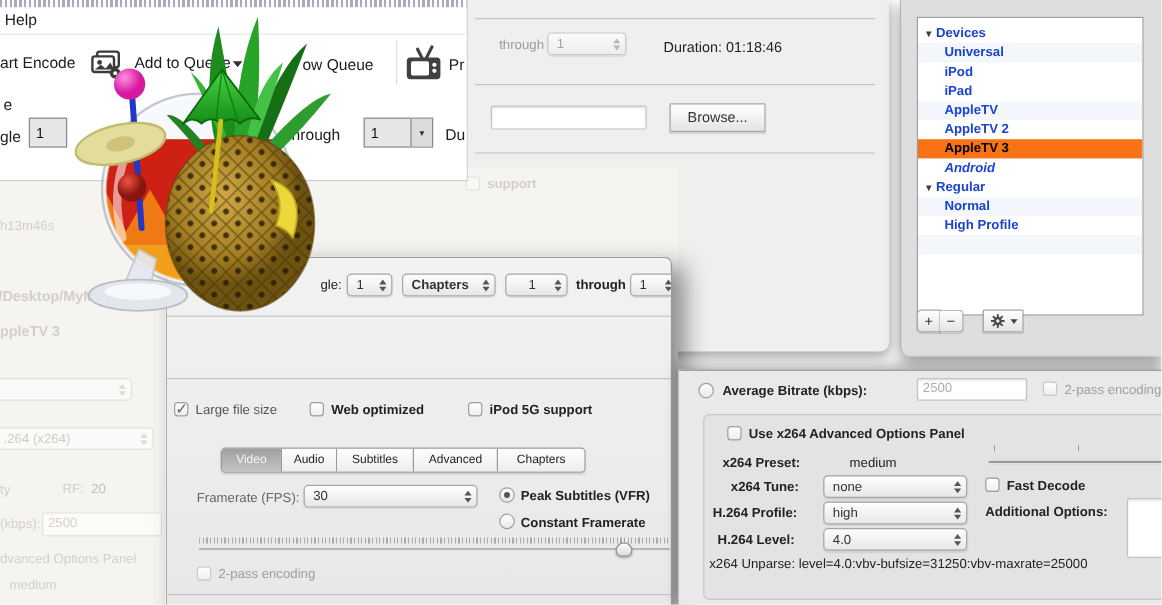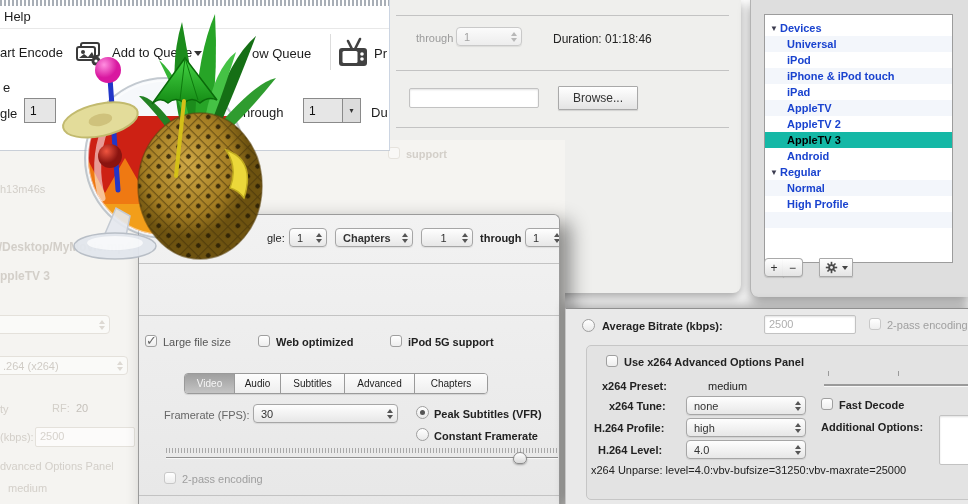--- a/index.html
+++ b/index.html
@@ -93,36 +93,33 @@
         <div class="prow head" style="color: rgb(26, 67, 207);">
           <span class="tri">▼</span>
           <span>Devices</span>
         </div>
         <div class="prow item" style="background: rgb(243, 246, 251); color: rgb(26, 67, 207);">
           <span>Universal</span>
         </div>
         <div class="prow item" style="color: rgb(26, 67, 207);">
           <span>iPod</span>
         </div>
-        <div class="prow item" style="background: rgb(243, 246, 251); color: rgb(26, 67, 207);">
-          <span>iPhone &amp; iPod touch</span>
-        </div>
         <div class="prow item" style="color: rgb(26, 67, 207);">
           <span>iPad</span>
         </div>
         <div class="prow item" style="background: rgb(243, 246, 251); color: rgb(26, 67, 207);">
           <span>AppleTV</span>
         </div>
         <div class="prow item" style="color: rgb(26, 67, 207);">
           <span>AppleTV 2</span>
         </div>
-        <div class="prow item sel" style="background: #14b8a6; color: rgb(0, 0, 0);">
+        <div class="prow item sel" style="background: #f97316; color: rgb(0, 0, 0);">
           <span>AppleTV 3</span>
         </div>
-        <div class="prow item" style="color: rgb(26, 67, 207);">
+        <div class="prow item" style="color: rgb(26, 67, 207); font-style: italic;">
           <span>Android</span>
         </div>
         <div class="prow head" style="color: rgb(26, 67, 207);">
           <span class="tri">▼</span>
           <span>Regular</span>
         </div>
         <div class="prow item" style="background: rgb(243, 246, 251); color: rgb(26, 67, 207);">
           <span>Normal</span>
         </div>
         <div class="prow item" style="color: rgb(26, 67, 207);">

